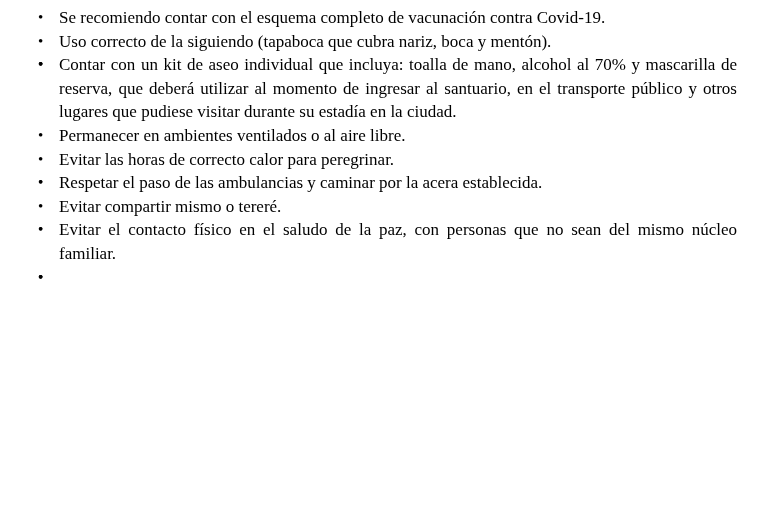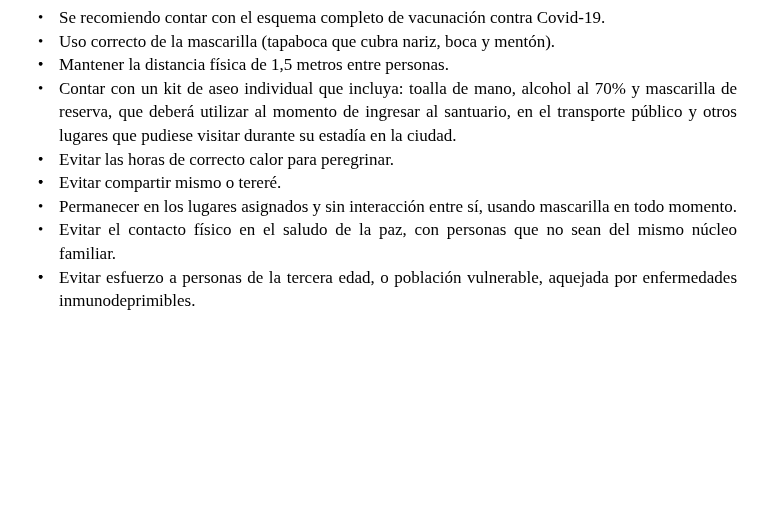--- a/index.html
+++ b/index.html
@@ -41,62 +41,61 @@
 <body>
 
 <div class="page">
   <ul class="bullet-list">
     <li>
       <span class="bullet">•</span>
       <span class="txt">Se recomiendo contar con el esquema completo de vacunación contra Covid-19.</span>
     </li>
     <li>
       <span class="bullet">•</span>
-      <span class="txt">Uso correcto de la mascarilla (tapaboca que cubra nariz, boca y mentón).</span>
+      <span class="txt">Uso correcto de la siguiendo (tapaboca que cubra nariz, boca y mentón).</span>
     </li>
     <li>
       <span class="bullet">•</span>
     </li>
     <li>
       <span class="bullet">•</span>
-      <span class="txt">Mantener la distancia física de 1,5 metros entre personas.</span>
     </li>
     <li>
       <span class="bullet">•</span>
       <span class="txt">Contar con un kit de aseo individual que incluya: toalla de mano, alcohol al 70% y mascarilla de reserva, que deberá utilizar al momento de ingresar al santuario, en el transporte público y otros lugares que pudiese visitar durante su estadía en la ciudad.</span>
     </li>
     <li>
       <span class="bullet">•</span>
+      <span class="txt">Permanecer en ambientes ventilados o al aire libre.</span>
     </li>
     <li>
       <span class="bullet">•</span>
       <span class="txt">Evitar las horas de correcto calor para peregrinar.</span>
     </li>
     <li>
       <span class="bullet">•</span>
     </li>
     <li>
       <span class="bullet">•</span>
+      <span class="txt">Respetar el paso de las ambulancias y caminar por la acera establecida.</span>
     </li>
     <li>
       <span class="bullet">•</span>
       <span class="txt">Evitar compartir mismo o tereré.</span>
     </li>
     <li>
       <span class="bullet">•</span>
-      <span class="txt">Permanecer en los lugares asignados y sin interacción entre sí, usando mascarilla en todo momento.</span>
     </li>
     <li>
       <span class="bullet">•</span>
       <span class="txt">Evitar el contacto físico en el saludo de la paz, con personas que no sean del mismo núcleo familiar.</span>
     </li>
     <li>
       <span class="bullet">•</span>
     </li>
     <li>
       <span class="bullet">•</span>
     </li>
     <li>
       <span class="bullet">•</span>
-      <span class="txt">Evitar esfuerzo a personas de la tercera edad, o población vulnerable, aquejada por enfermedades inmunodeprimibles.</span>
     </li>
   </ul>
 </div>
 
 </body></html>

